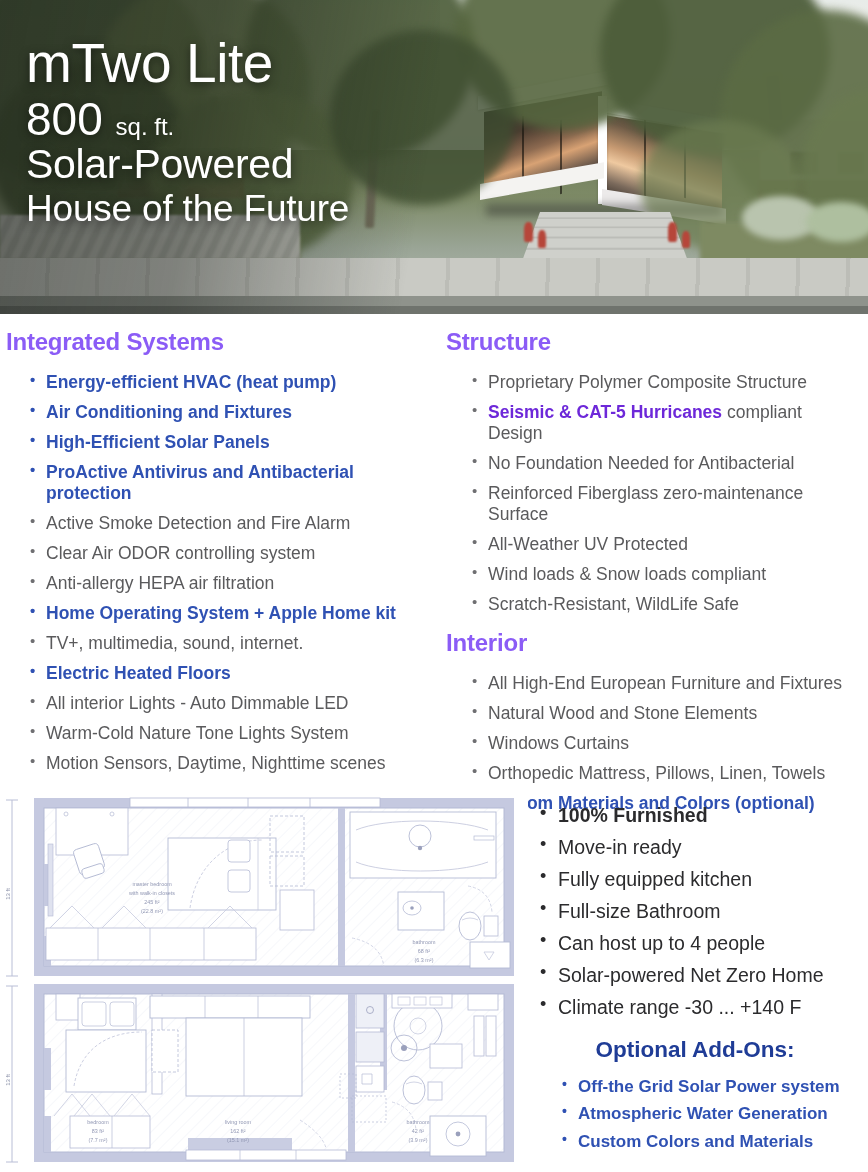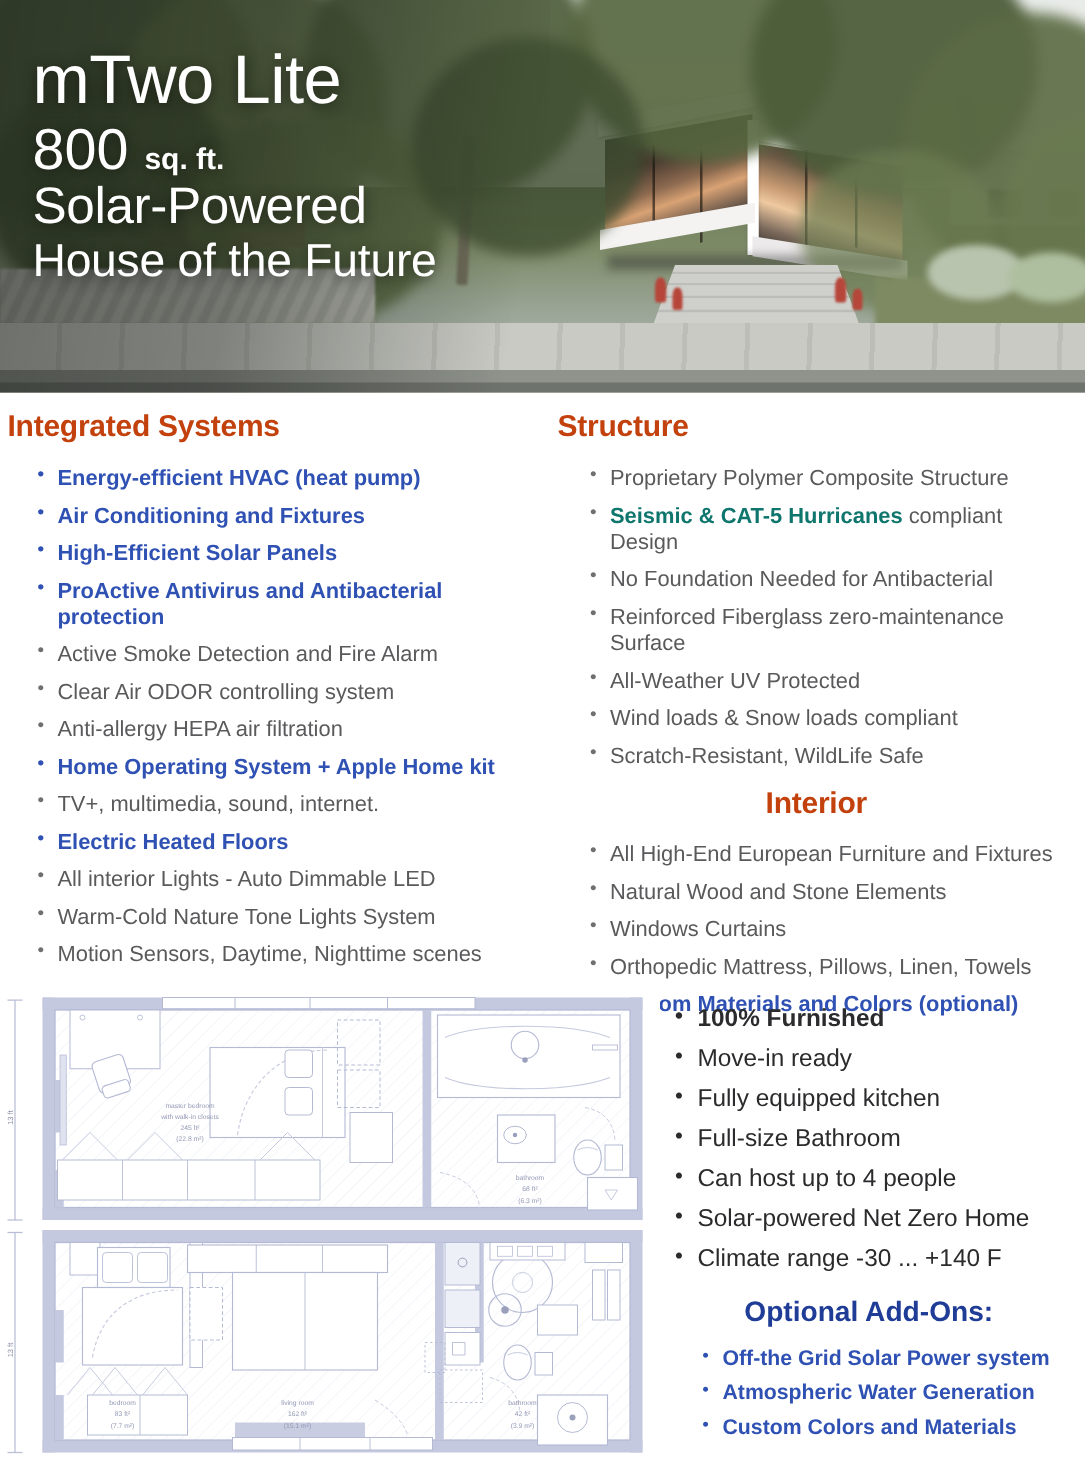--- a/index.html
+++ b/index.html
@@ -86,40 +86,40 @@
   .flow{position:absolute;background:#b6463a;border-radius:40% 40% 20% 20%;filter:blur(1px);}
   .bush{position:absolute;border-radius:50%;filter:blur(3px);}
 
   .hero-scrim{position:absolute;left:0;top:0;width:440px;height:314px;
      background:linear-gradient(100deg,rgba(18,22,18,.52) 0%,rgba(18,22,18,.40) 45%,rgba(18,22,18,0) 92%);}
 
   .hero-text{position:absolute;left:26px;top:34px;width:440px;color:#ffffff;z-index:5;
      text-shadow:0 2px 10px rgba(0,0,0,.55);}
   .hl1{font-size:55px;font-weight:400;letter-spacing:-.4px;line-height:1.06;}
   .hl2{margin-top:4px;font-size:46px;font-weight:400;line-height:1.0;}
-  .hl2 .unit{font-size:24px;font-weight:700;}
+  .hl2 .unit{font-size:24px;font-weight:400;}
   .hl3{font-size:41px;font-weight:400;line-height:1.12;letter-spacing:-.3px;}
   .hl4{font-size:37px;font-weight:400;line-height:1.14;letter-spacing:-.2px;}
 
   
   .content{position:absolute;left:0;top:314px;width:868px;}
   .cols{display:flex;}
   .colL{width:438px;padding:14px 6px 0 6px;box-sizing:border-box;}
   .colR{width:430px;padding:14px 8px 0 8px;box-sizing:border-box;}
 
-  h2.sec{margin:0 0 16px 0;font-size:24px;font-weight:bold;color:#c2410c;letter-spacing:-.2px;}
-  h2.sec.tight{margin-top:10px;text-align:center;}
+  h2.sec{margin:0 0 16px 0;font-size:24px;font-weight:bold;color:#8b5cf6;letter-spacing:-.2px;}
+  h2.sec.tight{margin-top:10px;}
 
   ul.feat{list-style:none;margin:14px;padding:0;}
   ul.feat li{position:relative;padding-left:26px;margin-bottom:9px;
      font-size:17.5px;line-height:1.2;color:#5a5a5c;}
   ul.feat li::before{content:"\2022";position:absolute;left:10px;top:-1px;color:#6f6f72;font-size:15px;}
   ul.feat li.blue{color:#2f51b3;font-weight:bold;}
   ul.feat li.blue::before{color:#2f51b3;}
-  ul.feat li b.navy{color:#0f766e;font-weight:bold;}
+  ul.feat li b.navy{color:#6d28d9;font-weight:bold;}
   ul.feat.right li{margin-bottom:9px;padding-left:28px;}
   ul.feat.right li::before{left:12px;}
 
   
   .bottom{position:absolute;left:0;top:786px;width:868px;height:386px;}
   .planWrap{position:absolute;left:0;top:0;width:528px;height:386px;background:#fff;}
   .planSvg{position:absolute;left:0;top:0;}
 
   .brWrap{position:absolute;left:528px;top:0;width:340px;height:386px;}
   ul.bigfeat{list-style:none;margin:18px 0 0 0;padding:0;}

